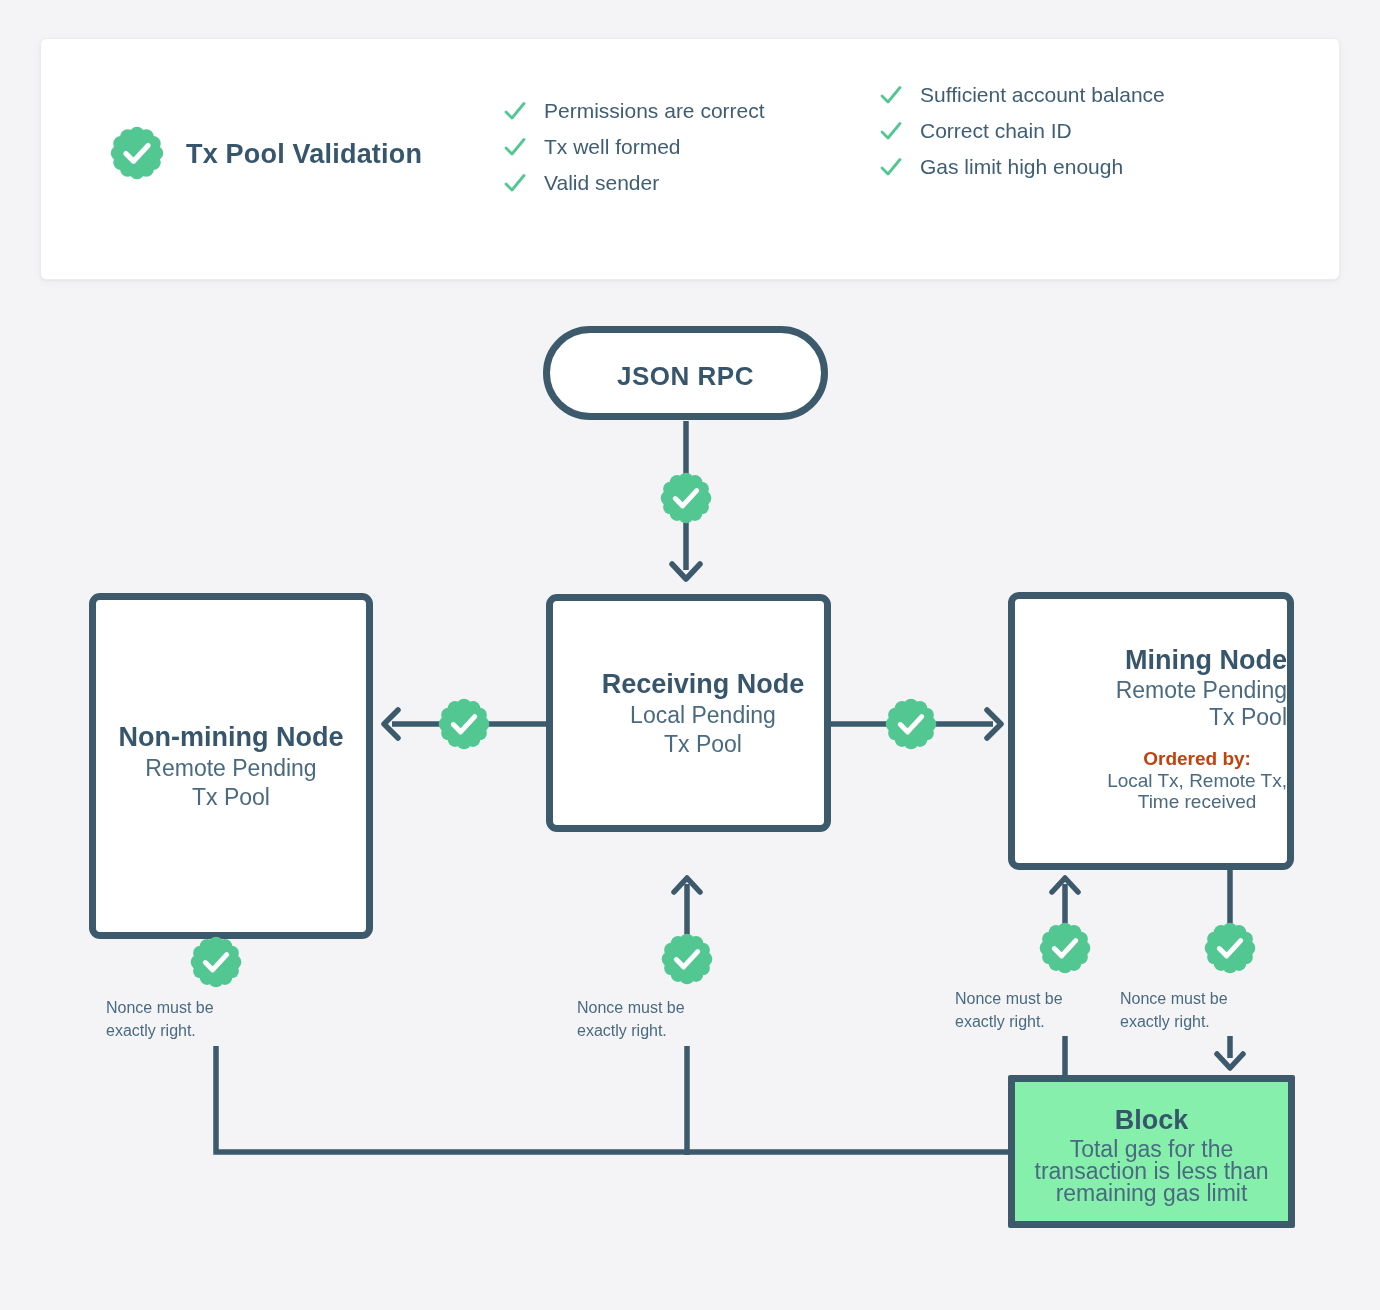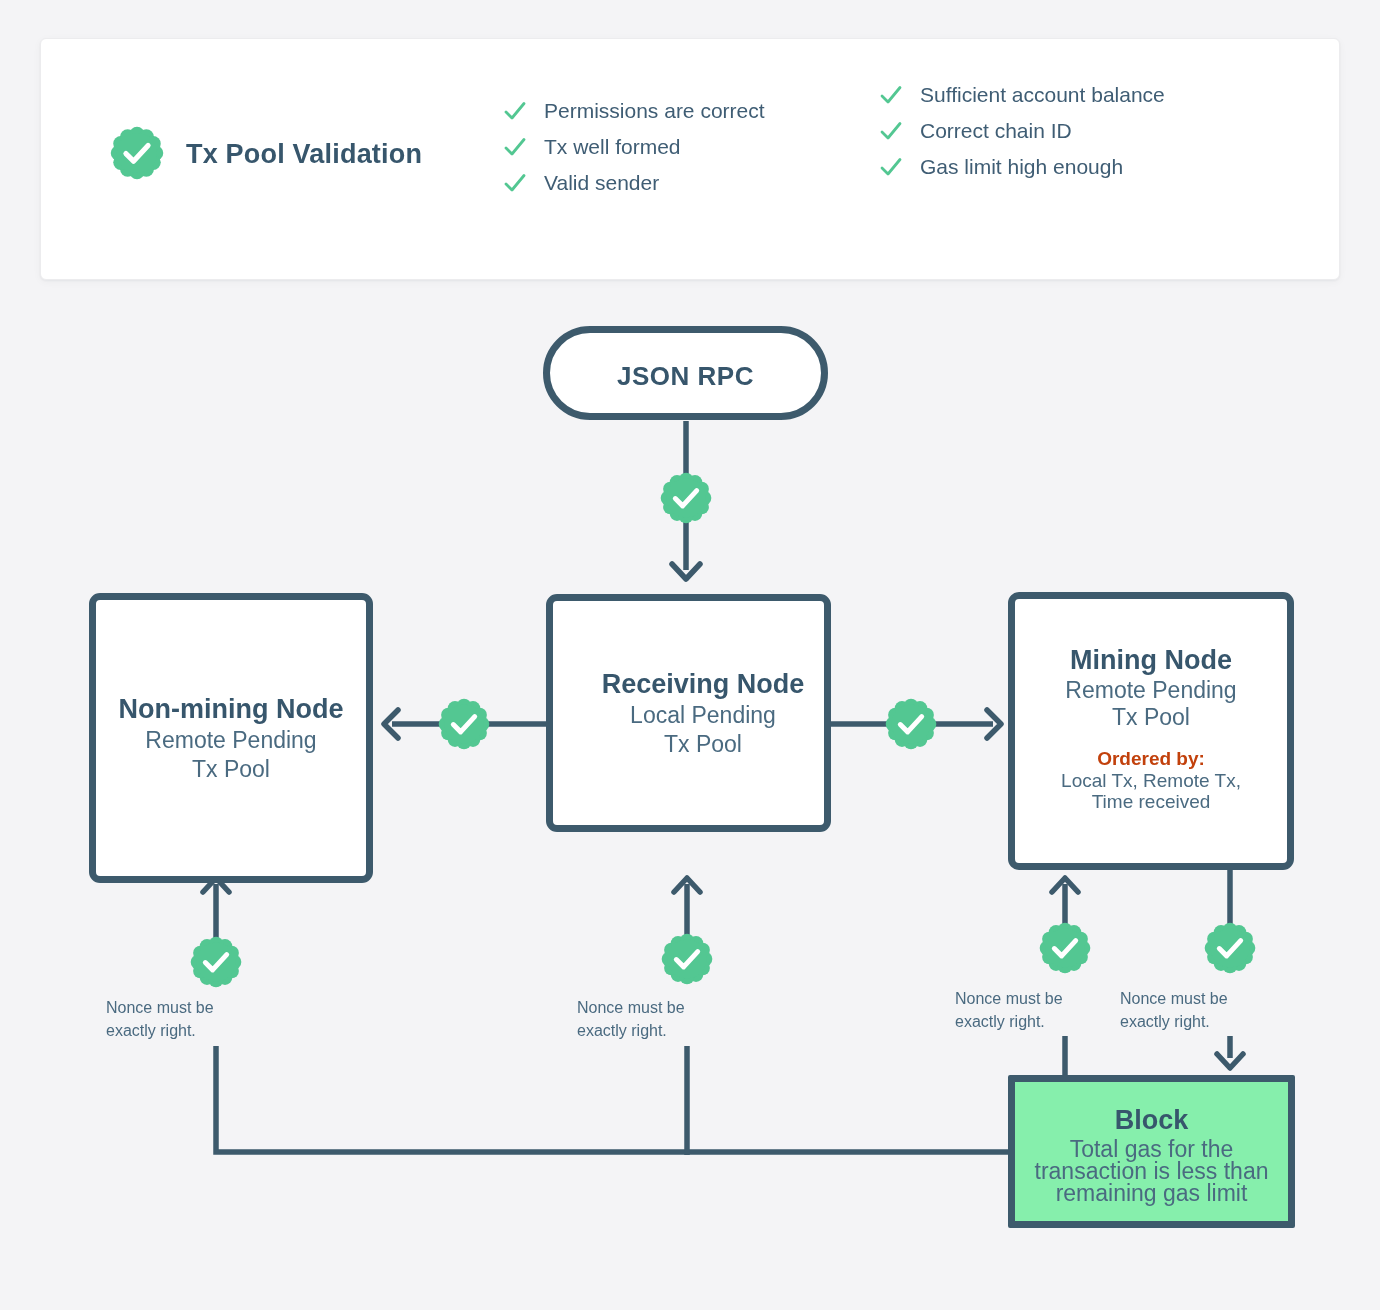--- a/index.html
+++ b/index.html
@@ -51,23 +51,23 @@
   .pill .pill-label { font-size: 26px; font-weight: bold; color: #37566C; letter-spacing: .5px; margin-top: 7px; }
 
   .node-box {
     position: absolute;
     background: #FFF; border: 7px solid #3D5A6C; border-radius: 11px;
     display: flex; flex-direction: column; align-items: center; text-align: center;
   }
   .node-box.center-v { justify-content: center; }
   .box-title { font-size: 27px; font-weight: bold; color: #37566C; line-height: 34px; }
   .box-sub { font-size: 23px; color: #4A6A80; line-height: 29px; }
-  .nm-node { left: 89px;  top: 593px; width: 284px; height: 290px; }
+  .nm-node { left: 89px;  top: 593px; width: 284px; height: 346px; }
   .rc-node { left: 546px; top: 594px; width: 285px; height: 238px; padding-left: 29px; }
-  .mi-node { left: 1008px; top: 592px; width: 286px; height: 278px; padding-top: 44px; }
+  .mi-node { left: 1008px; top: 592px; width: 286px; height: 278px; padding-top: 44px; align-items: flex-end; }
   .mi-node .box-sub { line-height: 27px; }
   .ordered { margin-top: 17px; }
   .ordered-label { font-size: 19px; font-weight: bold; color: #c2410c; line-height: 22px; }
   .ordered-line { font-size: 19px; color: #4A6A80; line-height: 21px; }
 
   .block-box {
     position: absolute; left: 1008px; top: 1075px;
     width: 287px; height: 153px;
     background: #86efac; border: 7px solid #3D5A6C; border-radius: 2px;
     display: flex; flex-direction: column; align-items: center; text-align: center;

